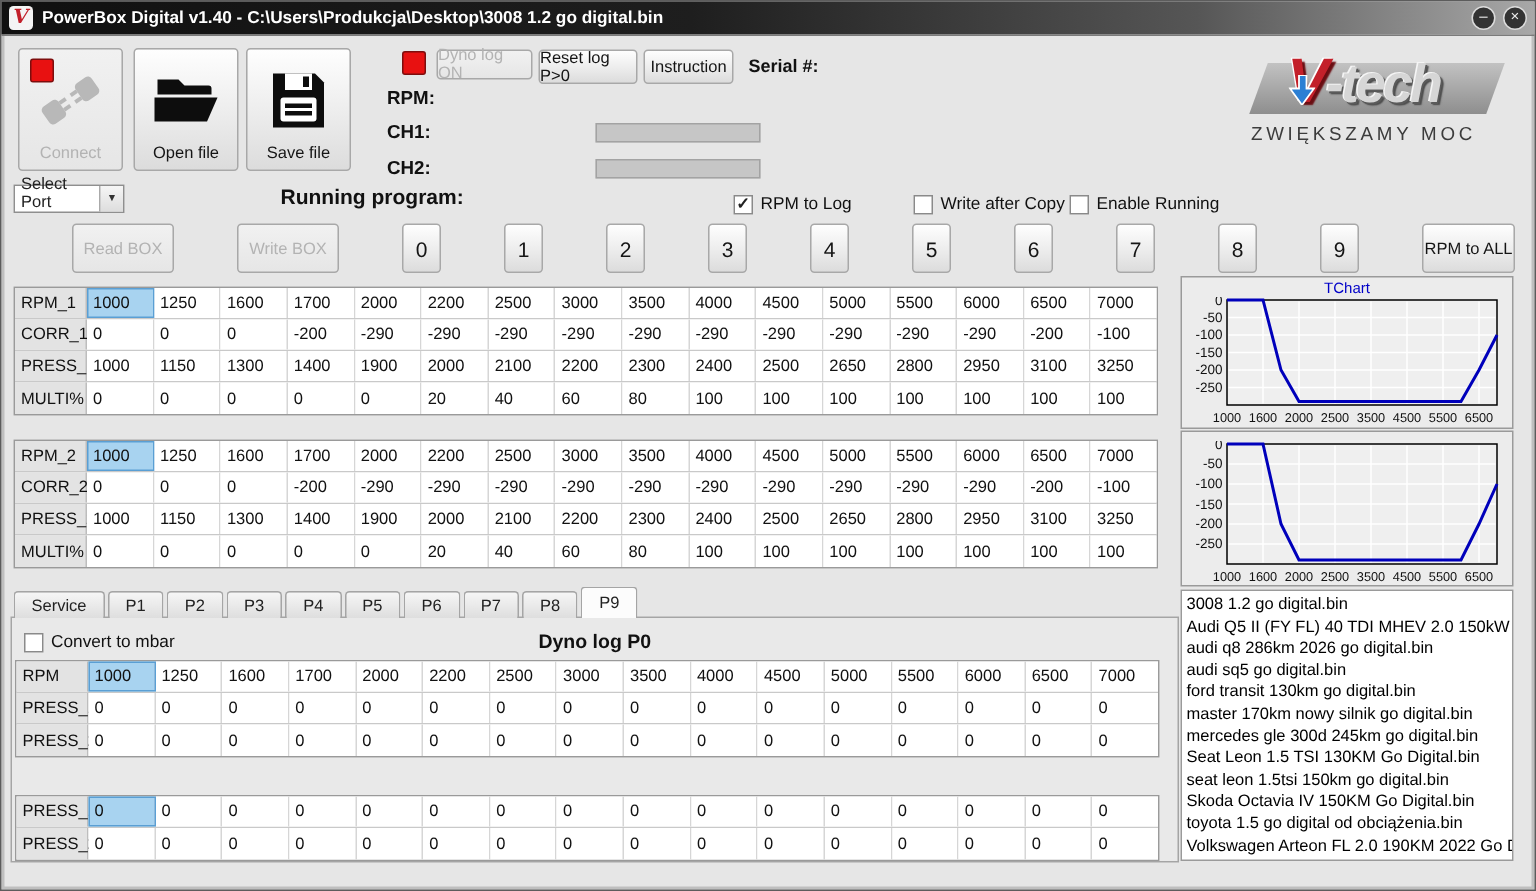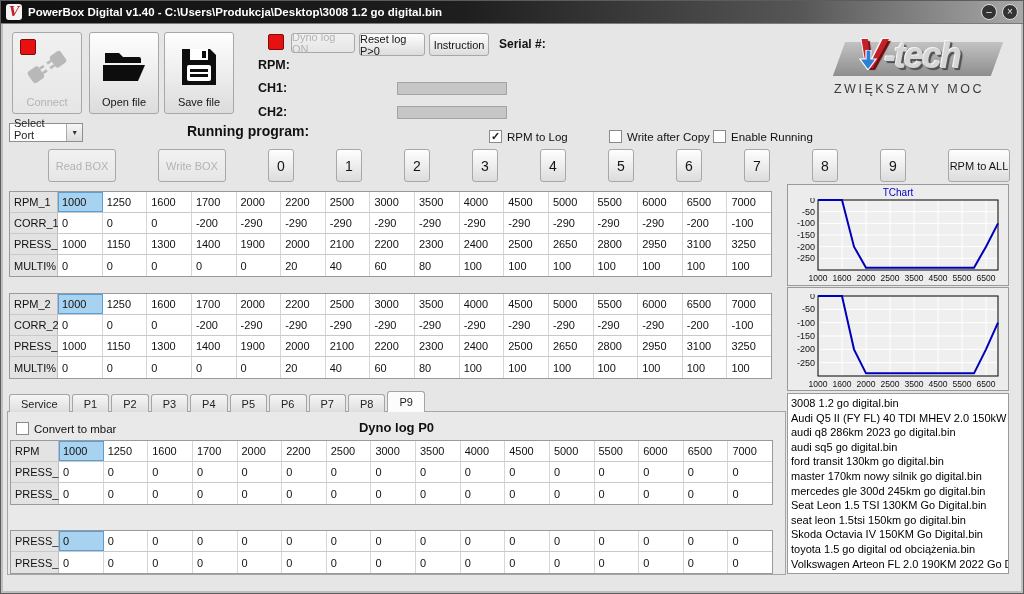--- a/index.html
+++ b/index.html
@@ -18,21 +18,21 @@
   .bigbtn{position:absolute;width:70px;height:82px;flex-direction:column;justify-content:flex-end;padding-bottom:5px;font-size:11px;}
   .bigbtn .ic{position:absolute;top:14px;left:50%;transform:translateX(-50%);}
   .led{position:absolute;width:16px;height:16px;background:#e81111;border:1px solid #7d0d0d;border-radius:2px;}
   
   .lbl-b{position:absolute;font-weight:bold;font-size:12.5px;color:#111;}
   .pbar{position:absolute;width:110px;height:13px;background:#c6c6c6;border:1px solid #a3a3a3;}
   
   .select{position:absolute;left:8px;top:99px;width:74px;height:19px;background:#fff;border:1px solid #8f8f8f;display:flex;align-items:flex-end;font-size:11px;color:#222;padding-left:4px;cursor:pointer;}
   .select .dd{margin-left:auto;width:16px;height:17px;background:linear-gradient(#f6f6f6,#ddd);border-left:1px solid #aaa;font-size:7px;display:flex;align-items:center;justify-content:center;color:#333;}
   
-  .cb{display:inline-flex;align-items:center;gap:5px;font-size:11.5px;color:#111;position:absolute;cursor:pointer;}
+  .cb{display:inline-flex;align-items:flex-start;gap:5px;font-size:11.5px;color:#111;position:absolute;cursor:pointer;}
   .cb .box{width:13px;height:13px;background:#fff;border:1px solid #8a8a8a;font-size:11px;line-height:11px;text-align:center;color:#222;font-weight:bold;}
   .cb .box.checked::after{content:"✓";}
   
   .actions{position:absolute;left:8px;top:125px;height:33px;display:flex;gap:3px;}
   .actions .btn{height:33px;margin-left:39px;}
   .digit{width:26px;font-size:14px;}
   
   .dtable{position:absolute;border:1px solid #9a9a9a;background:#fff;width:763px;}
   .trow{display:flex;height:21px;border-bottom:1px solid #c9c9c9;}
   .trow:last-child{border-bottom:none;}
@@ -515,21 +515,21 @@
             <text x="148" y="93" text-anchor="middle" font-size="8.5" fill="#111" font-family="Liberation Sans, sans-serif">4500</text>
             <text x="172" y="93" text-anchor="middle" font-size="8.5" fill="#111" font-family="Liberation Sans, sans-serif">5500</text>
             <text x="196" y="93" text-anchor="middle" font-size="8.5" fill="#111" font-family="Liberation Sans, sans-serif">6500</text>
             <polyline points="28,2 40,2 52,2 64,55.33333333333333 76,79.33333333333333 88,79.33333333333333 100,79.33333333333333 112,79.33333333333333 124,79.33333333333333 136,79.33333333333333 148,79.33333333333333 160,79.33333333333333 172,79.33333333333333 184,79.33333333333333 196,55.33333333333333 208,28.666666666666664" fill="none" stroke="#0000bb" stroke-width="2"></polyline>
           </svg></div>
     </div>
 
     <div class="filelist">
         <div class="fitem">3008 1.2 go digital.bin</div>
         <div class="fitem">Audi Q5 II (FY FL) 40 TDI MHEV 2.0 150kW 204KM (</div>
-        <div class="fitem">audi q8 286km 2023 go digital.bin</div>
+        <div class="fitem">audi q8 286km 2026 go digital.bin</div>
         <div class="fitem">audi sq5 go digital.bin</div>
         <div class="fitem">ford transit 130km go digital.bin</div>
         <div class="fitem">master 170km nowy silnik go digital.bin</div>
         <div class="fitem">mercedes gle 300d 245km go digital.bin</div>
         <div class="fitem">Seat Leon 1.5 TSI 130KM Go Digital.bin</div>
         <div class="fitem">seat leon 1.5tsi 150km go digital.bin</div>
         <div class="fitem">Skoda Octavia IV 150KM Go Digital.bin</div>
         <div class="fitem">toyota 1.5 go digital od obciążenia.bin</div>
         <div class="fitem">Volkswagen Arteon FL 2.0 190KM 2022 Go Digital Au</div>
       </div>

